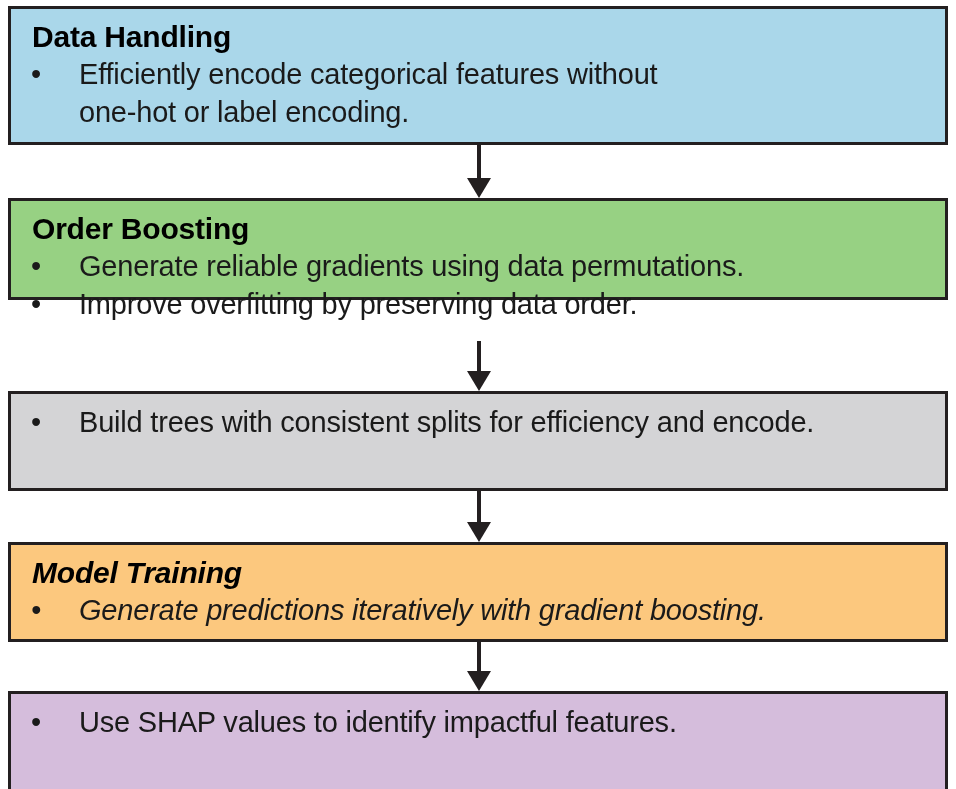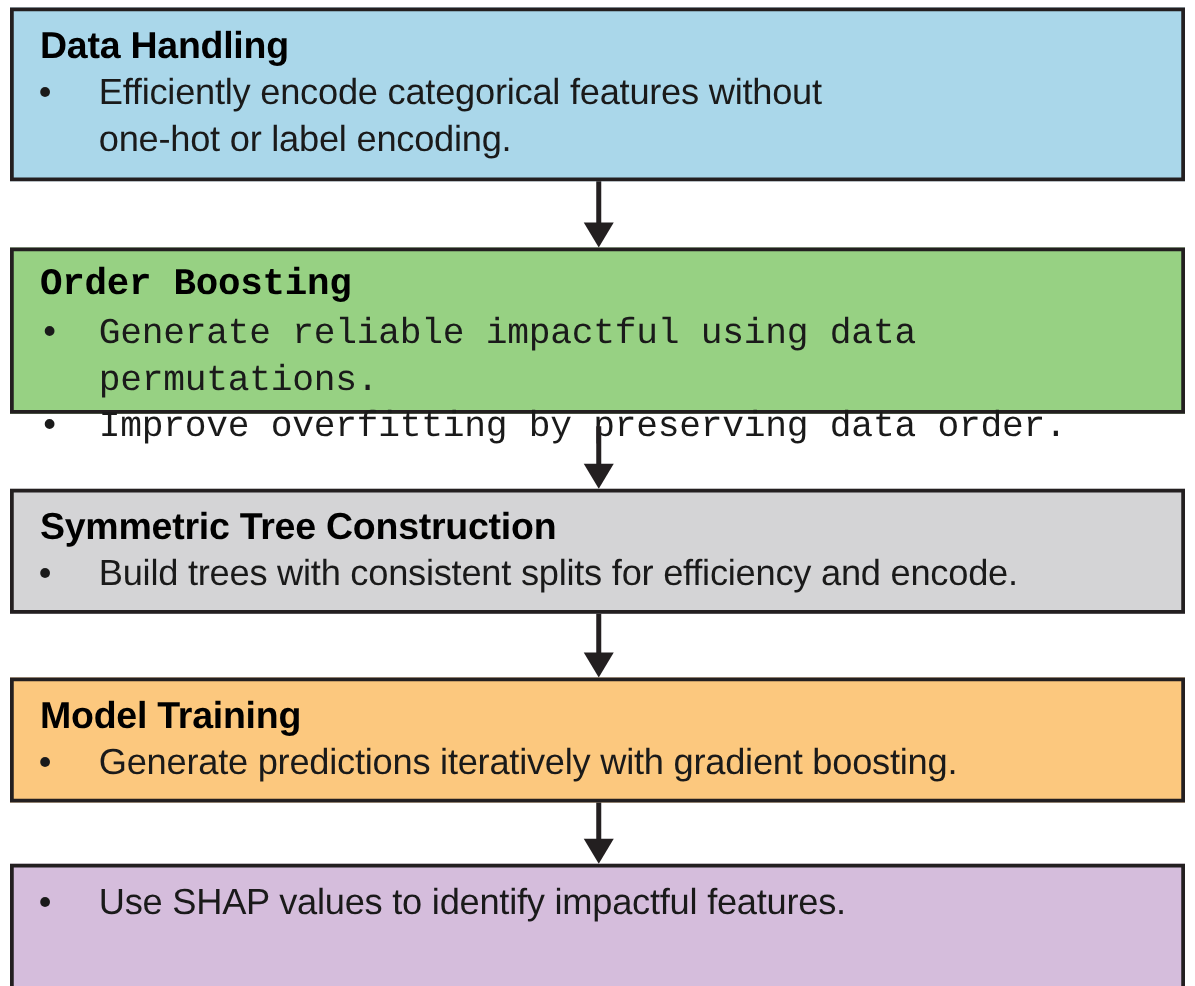--- a/index.html
+++ b/index.html
@@ -57,21 +57,21 @@
     line-height: 1.28;
     color: #1a1a1a;
   }
   .bullet-text {
     display: block;
     white-space: pre-line;
   }
 
   
   #step-0 { top: 6px;   height: 139px; background: #aad7ea; }
-  #step-1 { top: 198px; height: 133px; background: #97d183; font-family: Liberation Mono, monospace; }
+  #step-1 { top: 198px; height: 102px; background: #97d183; }
   #step-2 { top: 391px; height: 100px; background: #d4d4d6; }
   #step-3 { top: 542px; height: 100px; background: #fcc87e; }
   #step-4 { top: 691px; height: 104px; background: #d5bddc; }
 
   
   .connector {
     position: absolute;
     left: 467px;
     width: 24px;
   }
@@ -126,50 +126,49 @@
   <div class="connector" id="connector-0">
     <div class="shaft"></div>
     <div class="head"></div>
   </div>
 
   <div class="flow-step" id="step-1" style="background: rgb(151, 209, 131); border-color: rgb(35, 31, 32);">
     <div class="step-title">Order Boosting</div>
     <ul class="bullet-list">
       <li class="bullet-item">
         <span class="bullet-dot">•</span>
-        <span class="bullet-text">Generate reliable impactful using data permutations.</span>
+        <span class="bullet-text">Generate reliable gradients using data permutations.</span>
       </li>
       <li class="bullet-item">
         <span class="bullet-dot">•</span>
         <span class="bullet-text">Improve overfitting by preserving data order.</span>
       </li>
     </ul>
   </div>
 
   <div class="connector" id="connector-1">
     <div class="shaft"></div>
     <div class="head"></div>
   </div>
 
   <div class="flow-step" id="step-2" style="background: rgb(212, 212, 214); border-color: rgb(35, 31, 32);">
-    <div class="step-title">Symmetric Tree Construction</div>
     <ul class="bullet-list">
       <li class="bullet-item">
         <span class="bullet-dot">•</span>
         <span class="bullet-text">Build trees with consistent splits for efficiency and encode.</span>
       </li>
     </ul>
   </div>
 
   <div class="connector" id="connector-2">
     <div class="shaft"></div>
     <div class="head"></div>
   </div>
 
-  <div class="flow-step" id="step-3" style="background: rgb(252, 200, 126); border-color: rgb(35, 31, 32);">
+  <div class="flow-step" id="step-3" style="background: rgb(252, 200, 126); border-color: rgb(35, 31, 32); font-style: italic;">
     <div class="step-title">Model Training</div>
     <ul class="bullet-list">
       <li class="bullet-item">
         <span class="bullet-dot">•</span>
         <span class="bullet-text">Generate predictions iteratively with gradient boosting.</span>
       </li>
     </ul>
   </div>
 
   <div class="connector" id="connector-3">

